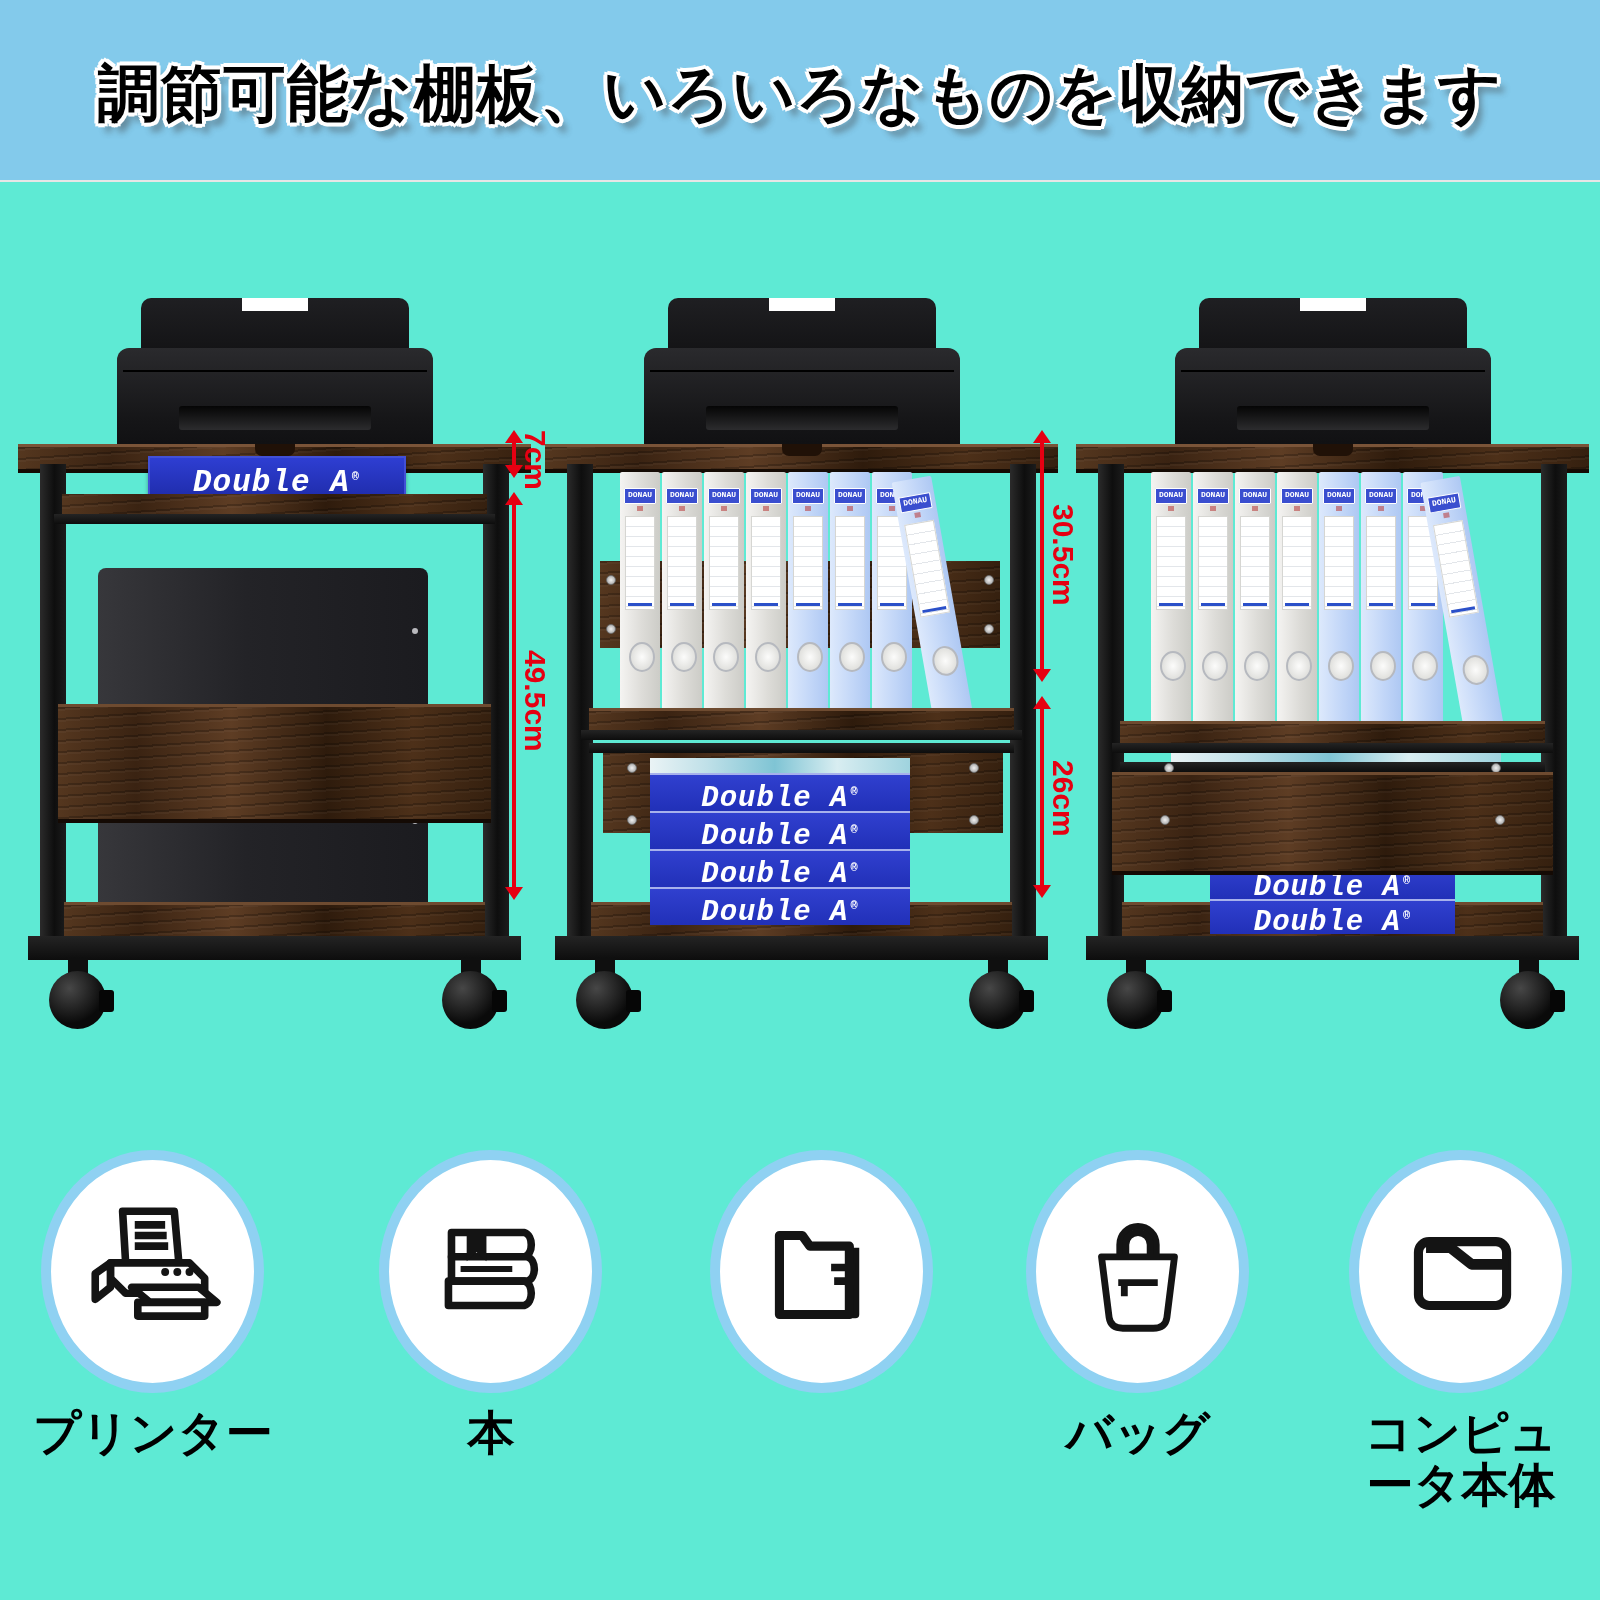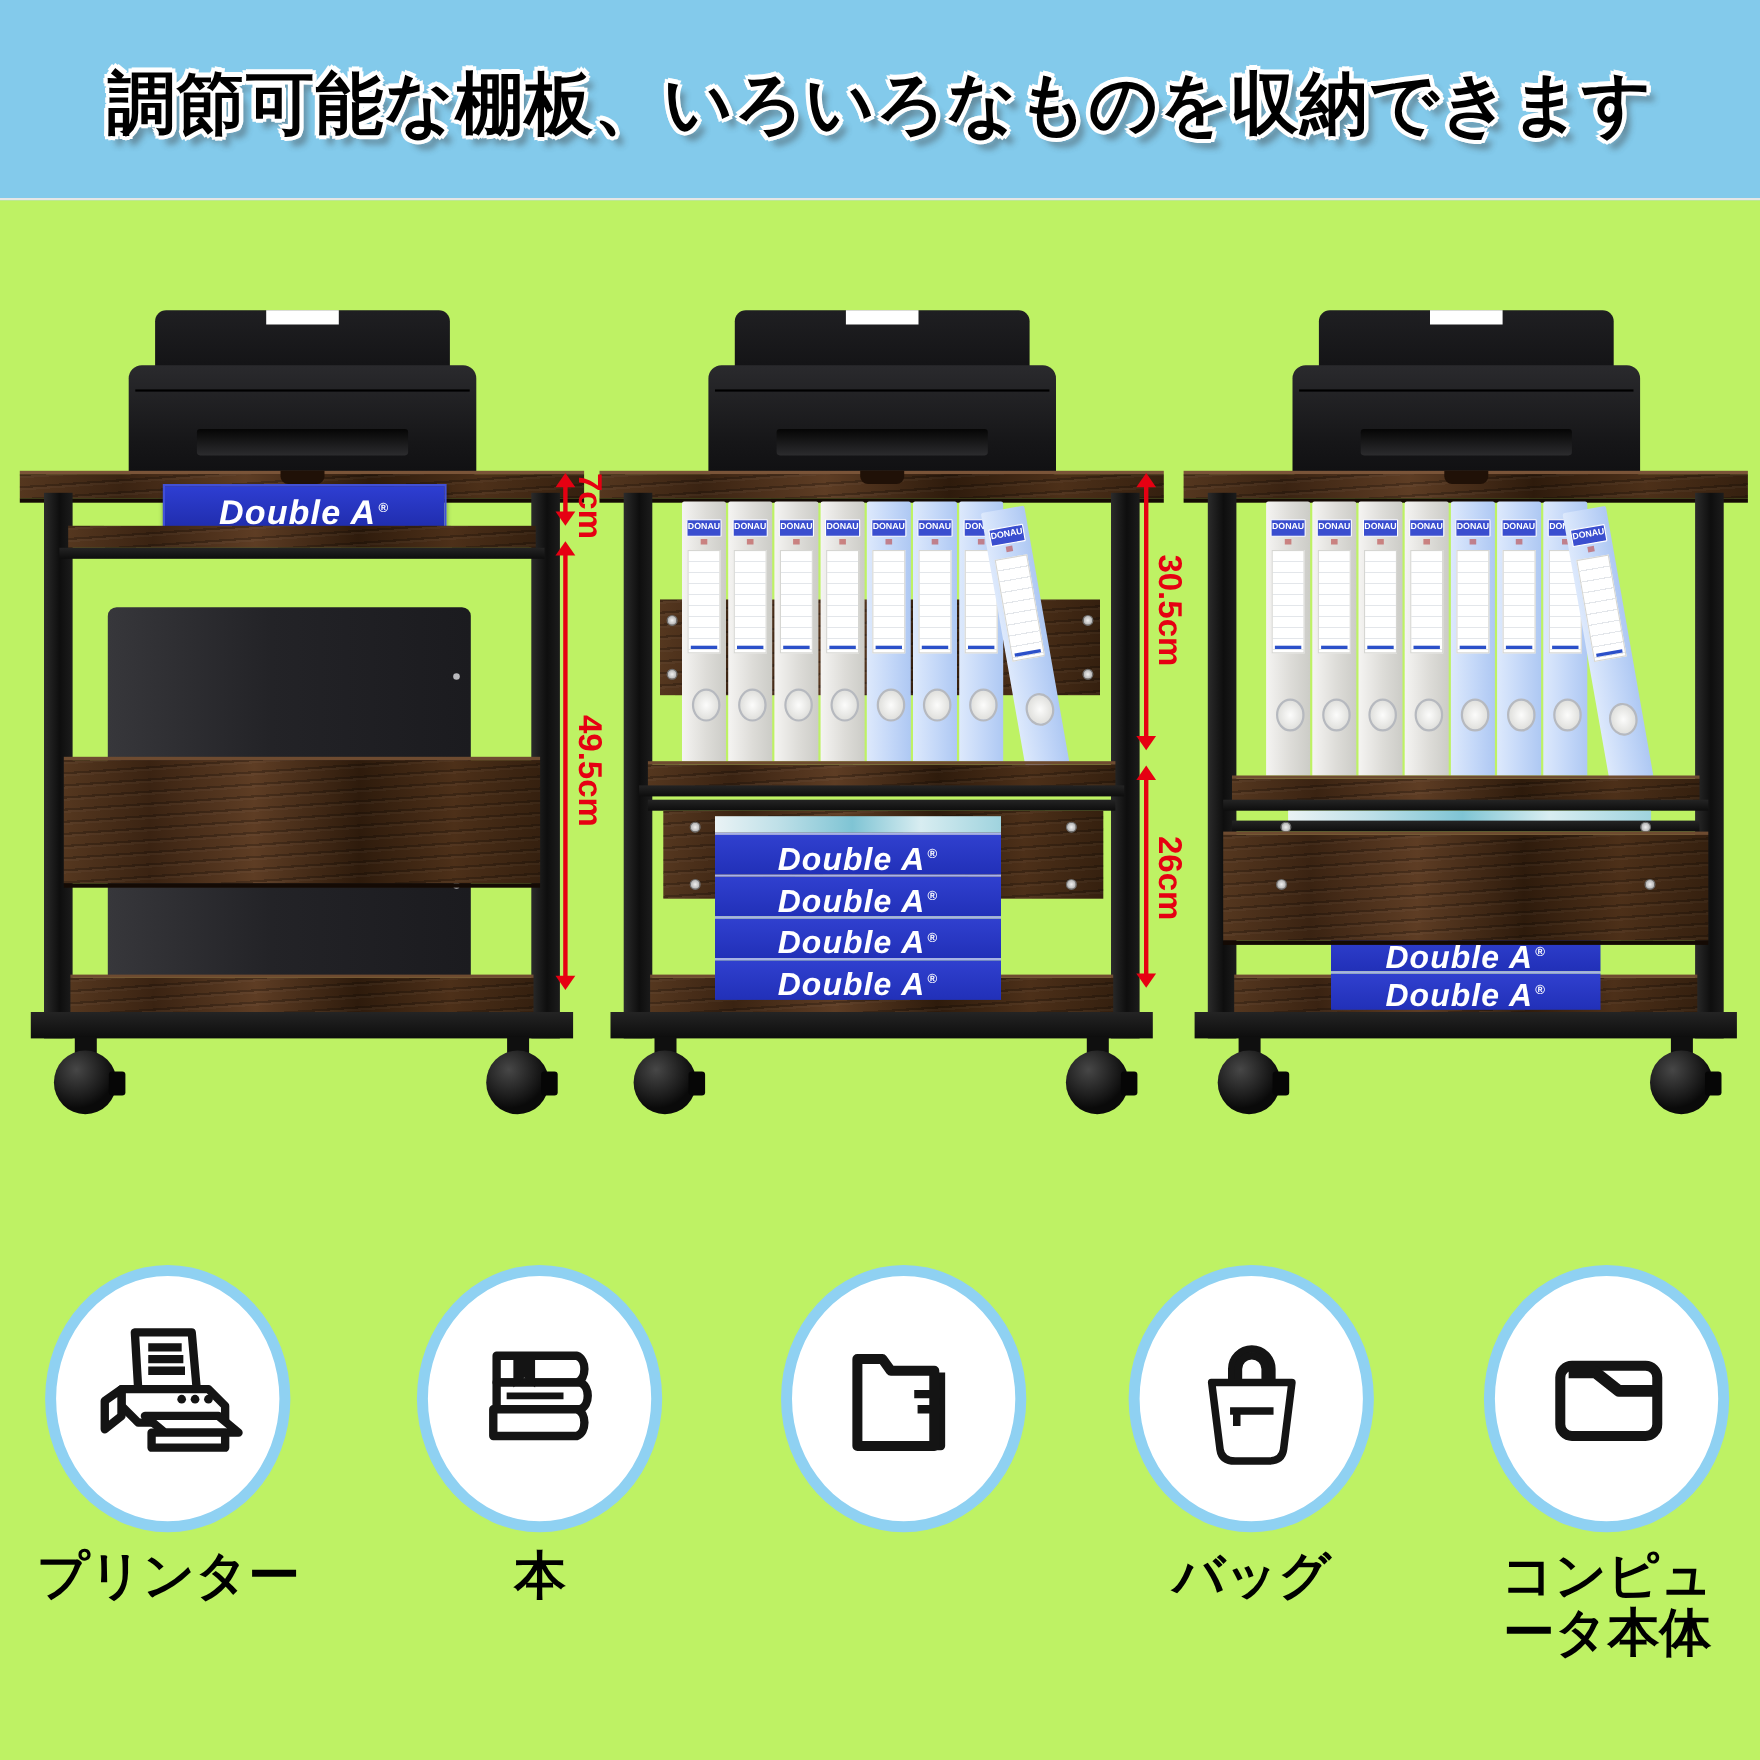--- a/index.html
+++ b/index.html
@@ -1,31 +1,31 @@
 <!DOCTYPE html>
 <html><head>
 <meta charset="utf-8">
 <style>
   html,body{margin:0;padding:0;background:#fff;}
-  #page{position:relative;width:1600px;height:1600px;background:#bef264;overflow:hidden;
+  #page{position:relative;width:1600px;height:1600px;background:#5eead4;overflow:hidden;
         font-family:"Liberation Sans",sans-serif;}
 
   
   #banner{position:absolute;left:0;top:0;width:1600px;height:180px;background:#83caeb;
           border-bottom:2px solid #e6e6e6;}
   #banner-title{position:absolute;left:0;top:52px;width:100%;text-align:center;
     font-size:62px;font-weight:900;color:#000;letter-spacing:1px;
     font-family:"Liberation Sans",sans-serif;
     text-shadow:
       -4px 0 0 #fff,4px 0 0 #fff,0 -4px 0 #fff,0 4px 0 #fff,
       -3px -3px 0 #fff,3px -3px 0 #fff,-3px 3px 0 #fff,3px 3px 0 #fff,
       7px 9px 6px rgba(60,60,60,.45);}
 
   
-  .cart{position:absolute;top:0;height:1164px;width:513px;}
+  .cart{position:absolute;top:16px;height:1164px;width:513px;font-family:Liberation Mono, monospace;}
   #cart1{left:18px;} #cart2{left:545px;} #cart3{left:1076px;}
 
   .wood{background:
       repeating-linear-gradient(176deg, rgba(0,0,0,.22) 0 2px, rgba(255,255,255,.03) 2px 4px, transparent 4px 11px),
       linear-gradient(90deg,#55371f 0%,#3a2312 18%,#5e3d24 40%,#2e1b0c 62%,#4d3019 82%,#35200f 100%);}
   .shelf{position:absolute;}
   .top-shelf{left:0;right:0;top:428px;height:22px;border-top:3px solid #7a5438;border-bottom:4px solid #150b04;}
   .shelf-notch{position:absolute;left:50%;margin-left:-20px;top:428px;width:40px;height:12px;
                background:#201107;border-radius:0 0 7px 7px;}
   .leg{position:absolute;top:448px;height:496px;width:26px;

